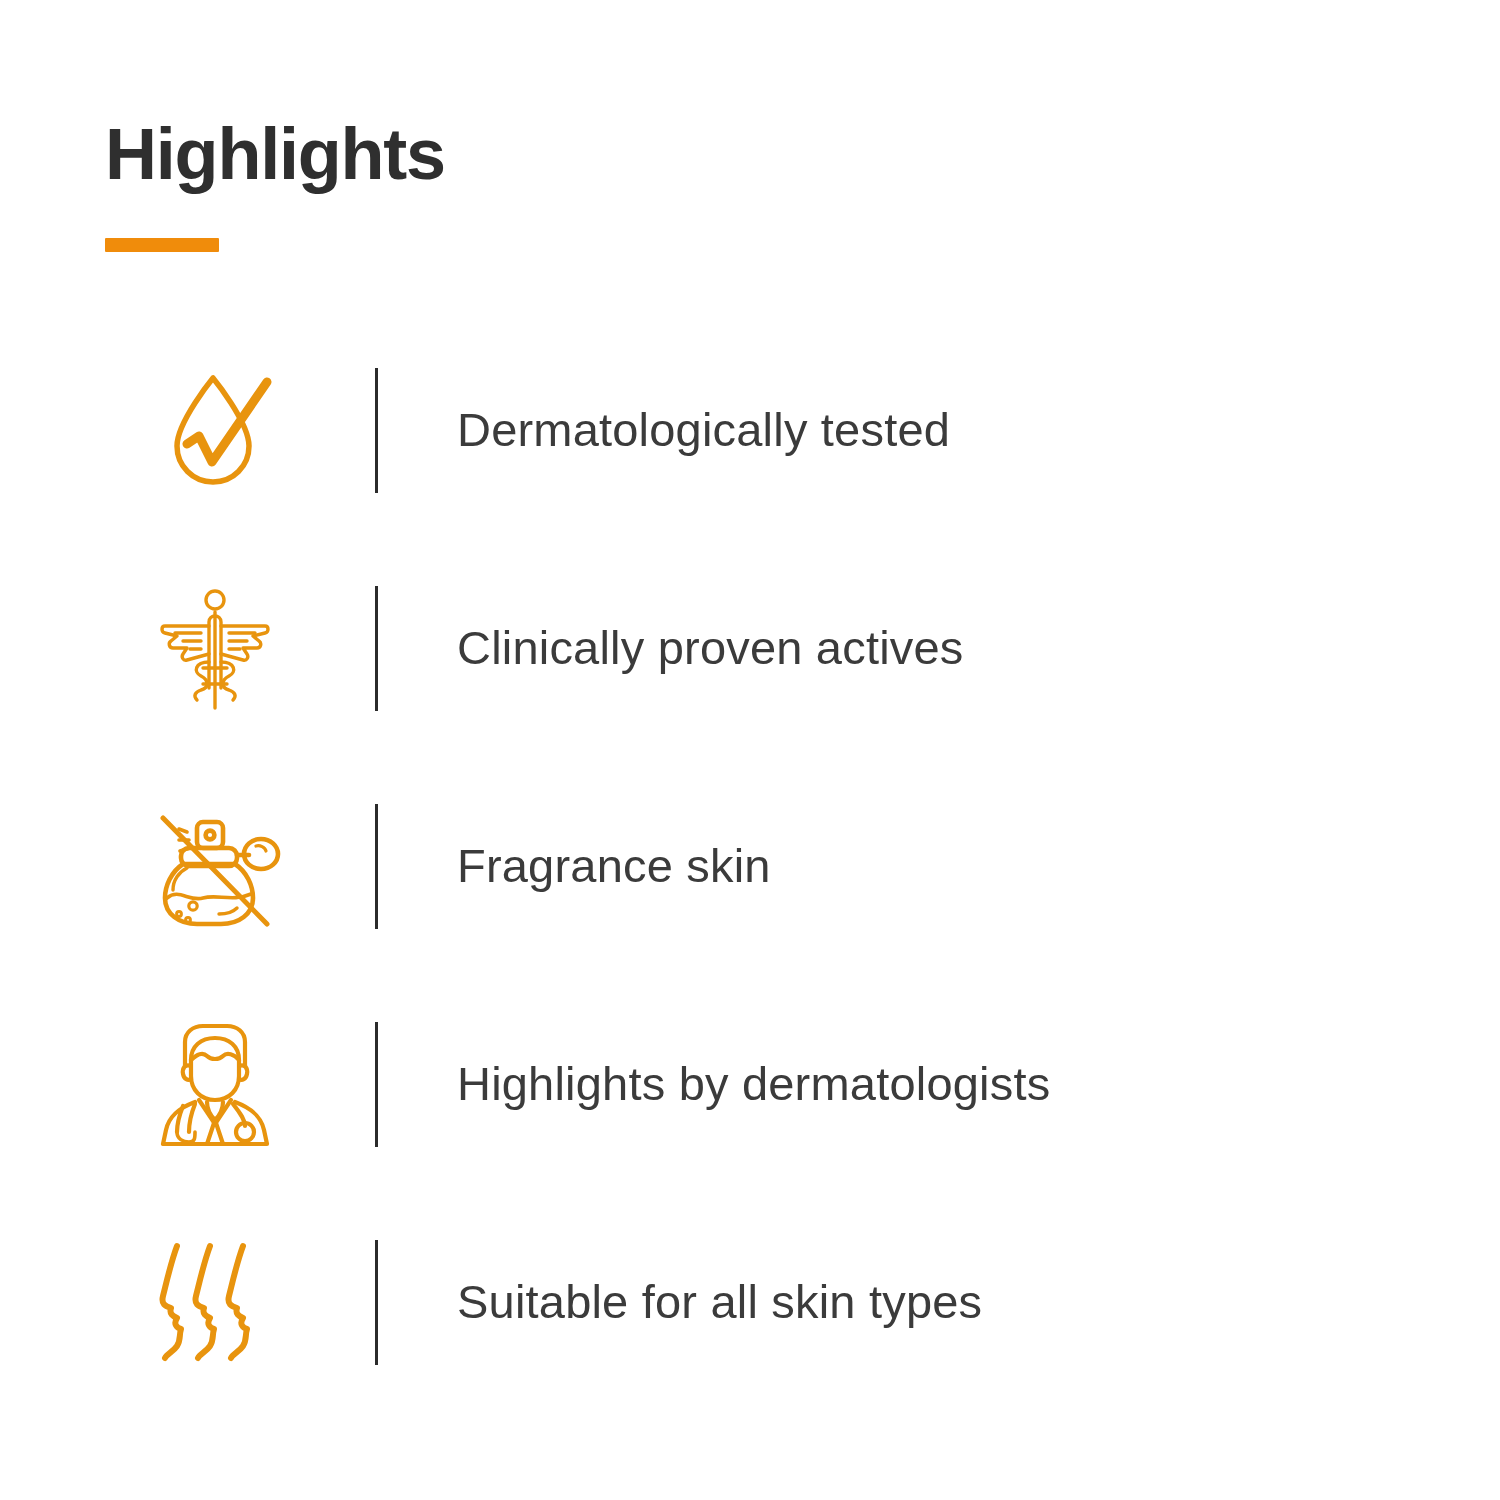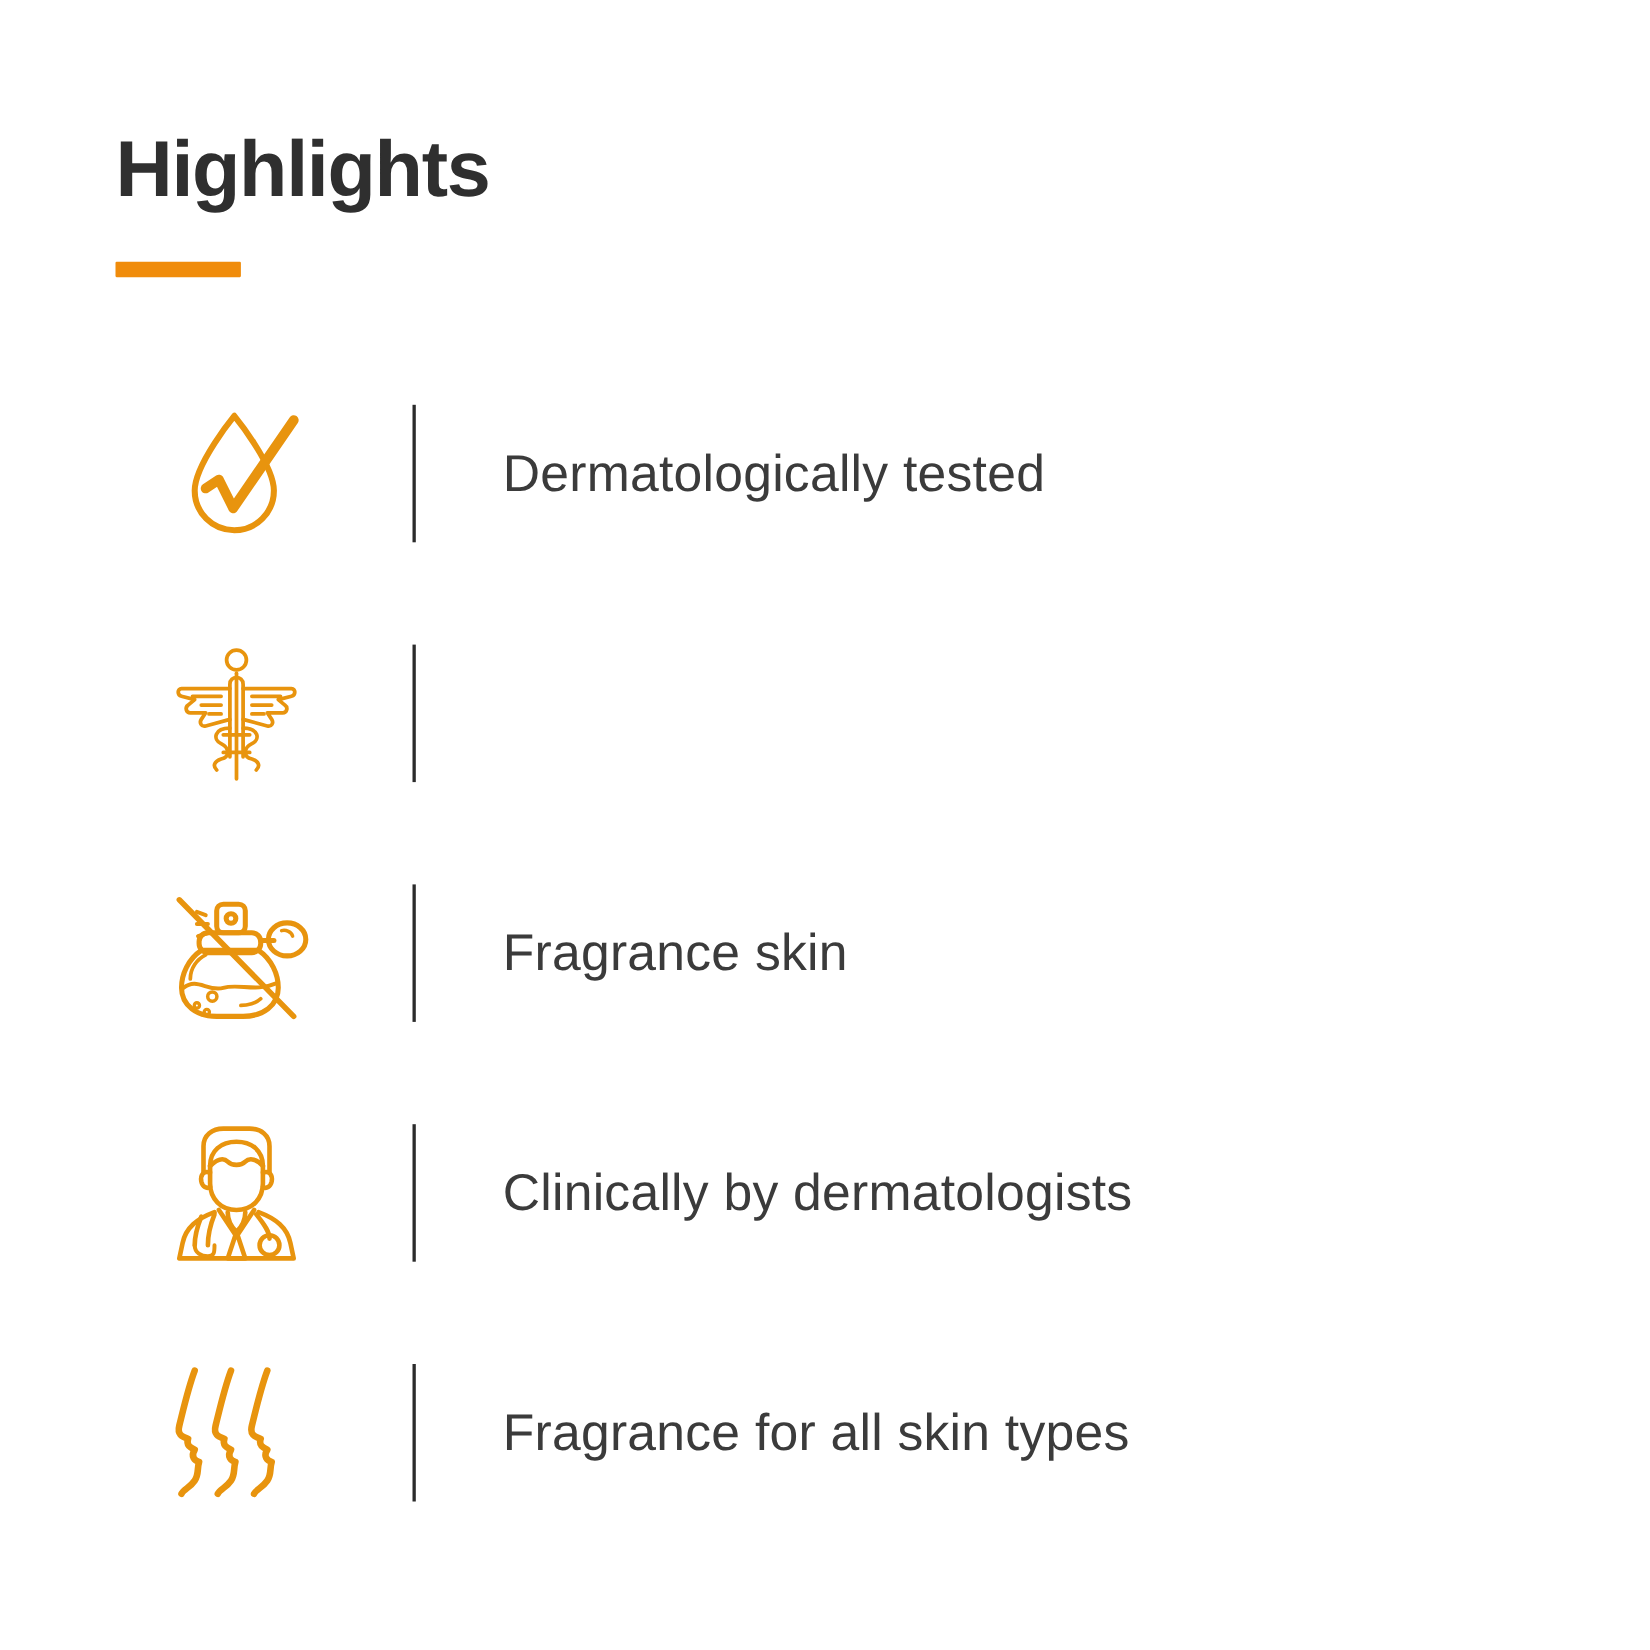--- a/index.html
+++ b/index.html
@@ -144,20 +144,23 @@
 
           <path d="M64 42 L108 42 C112 42 112 48 108 49 L96 52 L102 57 C105 59 104 64 100 64 L86 64 L90 70 C92 73 90 77 86 76 L64 70"></path>
           <path d="M72 49 L98 49 M72 57 L90 57 M72 65 L83 65"></path>
 
           <path d="M52 78 C38 78 36 88 44 92 C52 96 52 104 44 106 C38 108 36 112 40 116"></path>
           <path d="M64 78 C78 78 80 88 72 92 C64 96 64 104 72 106 C78 108 80 112 76 116"></path>
           <path d="M46 84 L70 84 M46 100 L70 100"></path>
         </svg>
       </div>
       <div class="row-divider" style="background: rgb(43, 43, 43);"></div>
+      <div class="label-cell">
+        <span class="highlight-label" style="color: rgb(59, 59, 59);">Clinically proven actives</span>
+      </div>
     </div>
 
     <div class="highlight-row">
       <div class="icon-cell">
         <svg viewBox="0 0 116 128" fill="none" stroke="#E8940E" stroke-width="4.6" stroke-linecap="round" stroke-linejoin="round">
 
           <path d="M26 62 C14 70 8 84 8 96 C8 112 22 122 40 122 L64 122 C82 122 96 112 96 96 C96 84 90 70 78 62 Z"></path>
 
           <rect x="24" y="46" width="56" height="18" rx="8"></rect>
 
@@ -209,21 +212,21 @@
 
           <path d="M38 84 C34 94 32 102 32 112"></path>
           <path d="M26 86 C22 96 20 104 20 112"></path>
           <path d="M20 112 C20 119 26 122 32 122 C38 122 38 118 38 112" stroke-width="3.6"></path>
           <path d="M76 84 C84 94 88 100 88 106"></path>
           <circle cx="88" cy="112" r="9"></circle>
         </svg>
       </div>
       <div class="row-divider" style="background: rgb(43, 43, 43);"></div>
       <div class="label-cell">
-        <span class="highlight-label" style="color: rgb(59, 59, 59);">Clinically by dermatologists</span>
+        <span class="highlight-label" style="color: rgb(59, 59, 59);">Highlights by dermatologists</span>
       </div>
     </div>
 
     <div class="highlight-row">
       <div class="icon-cell">
         <svg viewBox="0 0 116 128" fill="none" stroke="#E8940E" stroke-width="6" stroke-linecap="round" stroke-linejoin="round">
 
           <path d="M20 8 C14 24 10 42 6 58 C4 66 8 68 14 70
                    C12 76 16 78 20 80
                    C16 86 20 90 24 91
@@ -238,18 +241,18 @@
 
           <path d="M86 8 C80 24 76 42 72 58 C70 66 74 68 80 70
                    C78 76 82 78 86 80
                    C82 86 86 90 90 91
                    C88 97 90 102 86 108
                    C82 114 76 116 74 120"></path>
         </svg>
       </div>
       <div class="row-divider" style="background: rgb(43, 43, 43);"></div>
       <div class="label-cell">
-        <span class="highlight-label" style="color: rgb(59, 59, 59);">Fragrance for all skin types</span>
+        <span class="highlight-label" style="color: rgb(59, 59, 59);">Suitable for all skin types</span>
       </div>
     </div>
 
   </div>
 </div>
 
 </body></html>

